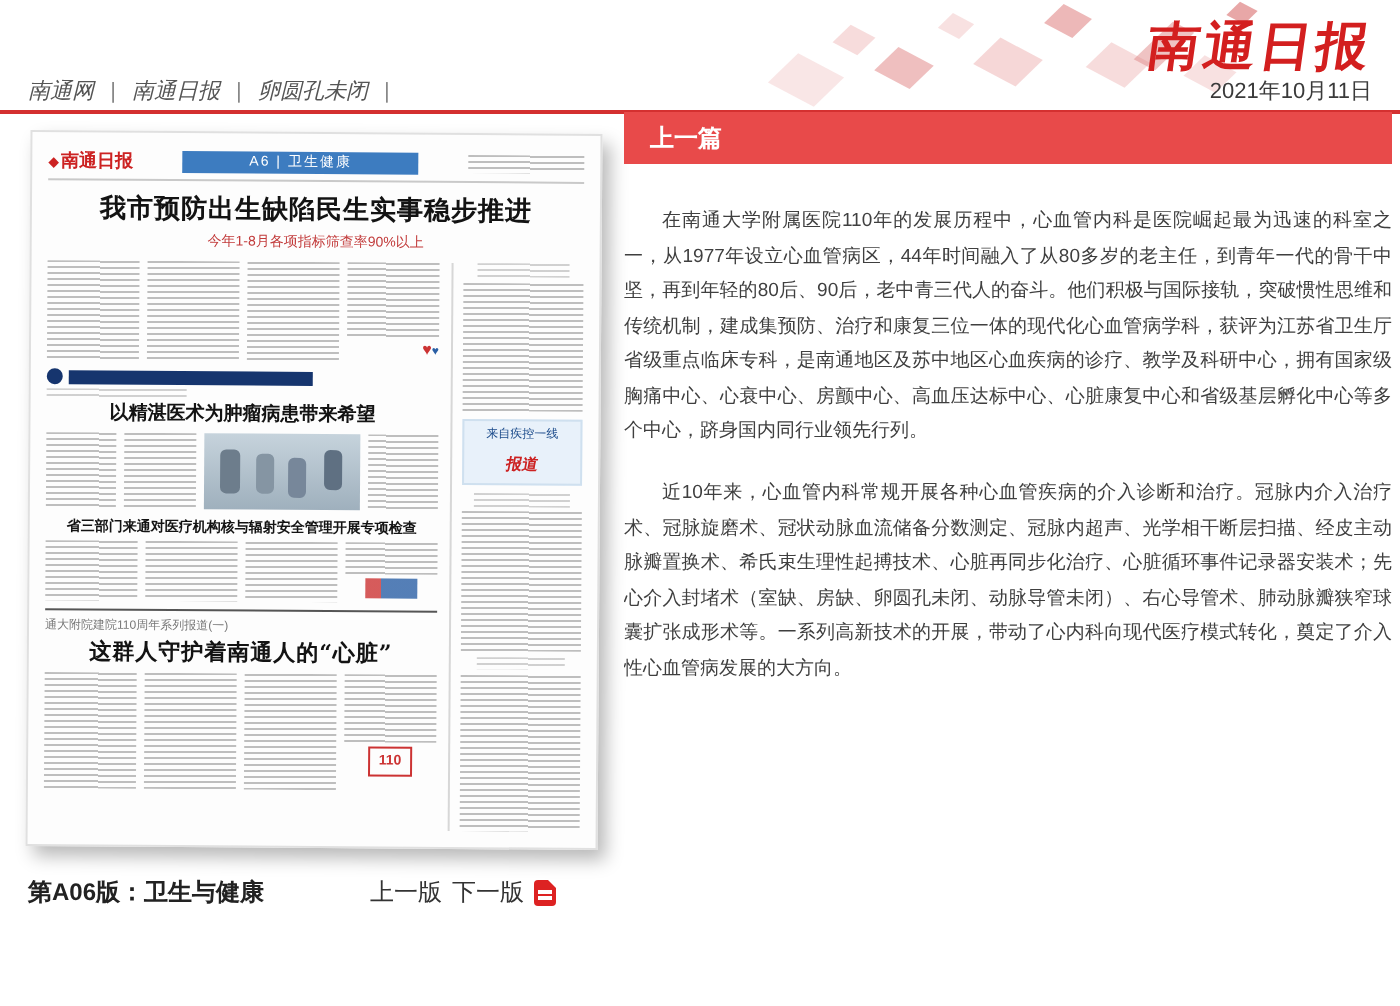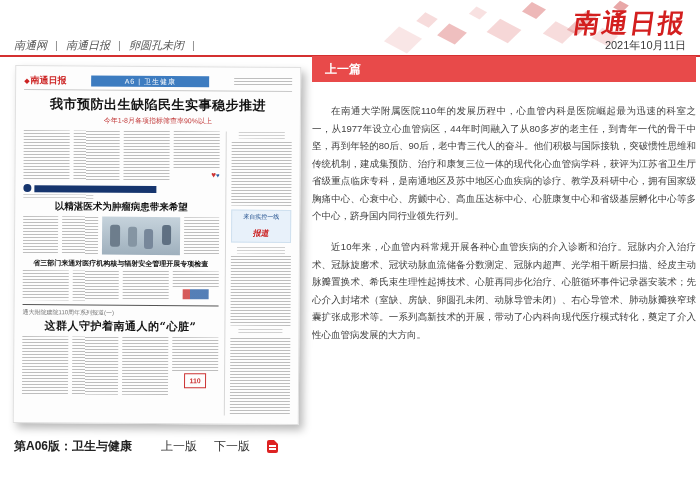--- a/index.html
+++ b/index.html
@@ -76,21 +76,21 @@
   .heartlogo .b{color:#2a5fa5;font-size:6px;}
   .badge{background:#e8f1fa;border:1px solid #cfe0ef;margin:4px 0;padding:2px 1px;text-align:center;}
   .badge .l1{font-size:6px;color:#1a4a8a;white-space:nowrap;display:block;}
   .badge .l2{font-family:"DejaVu Serif",serif;font-size:8px;font-weight:700;color:#c22;
              transform:skewX(-10deg);display:inline-block;}
 
   
   .footer-row{position:absolute;left:14px;top:438px;width:290px;display:flex;align-items:center;
               justify-content:space-between;font-size:12px;color:#333;}
   .footer-row .plabel{font-weight:700;color:#222;}
-  .footer-row .navlinks{display:flex;align-items:center;gap:17px;padding-right:26px;}
+  .footer-row .navlinks{display:flex;align-items:center;gap:5px;padding-right:26px;}
   .footer-row .navlinks a{color:#333;text-decoration:none;cursor:pointer;}
   .pdficon{width:11px;height:13px;background:#d22;border-radius:2px;position:relative;display:inline-block;cursor:pointer;}
   .pdficon:before{content:"";position:absolute;right:0;top:0;border:2.5px solid #fff;
                   border-left-color:transparent;border-bottom-color:transparent;}
   .pdficon:after{content:"";position:absolute;left:2px;top:5px;width:7px;height:1.5px;background:#fff;
                  box-shadow:0 3px 0 #fff;}
 
   
   .reader{position:absolute;left:312px;top:56px;width:384px;height:430px;overflow:hidden;}
   .toolbar{height:26px;background:#e84a4a;display:flex;align-items:center;justify-content:space-between;

